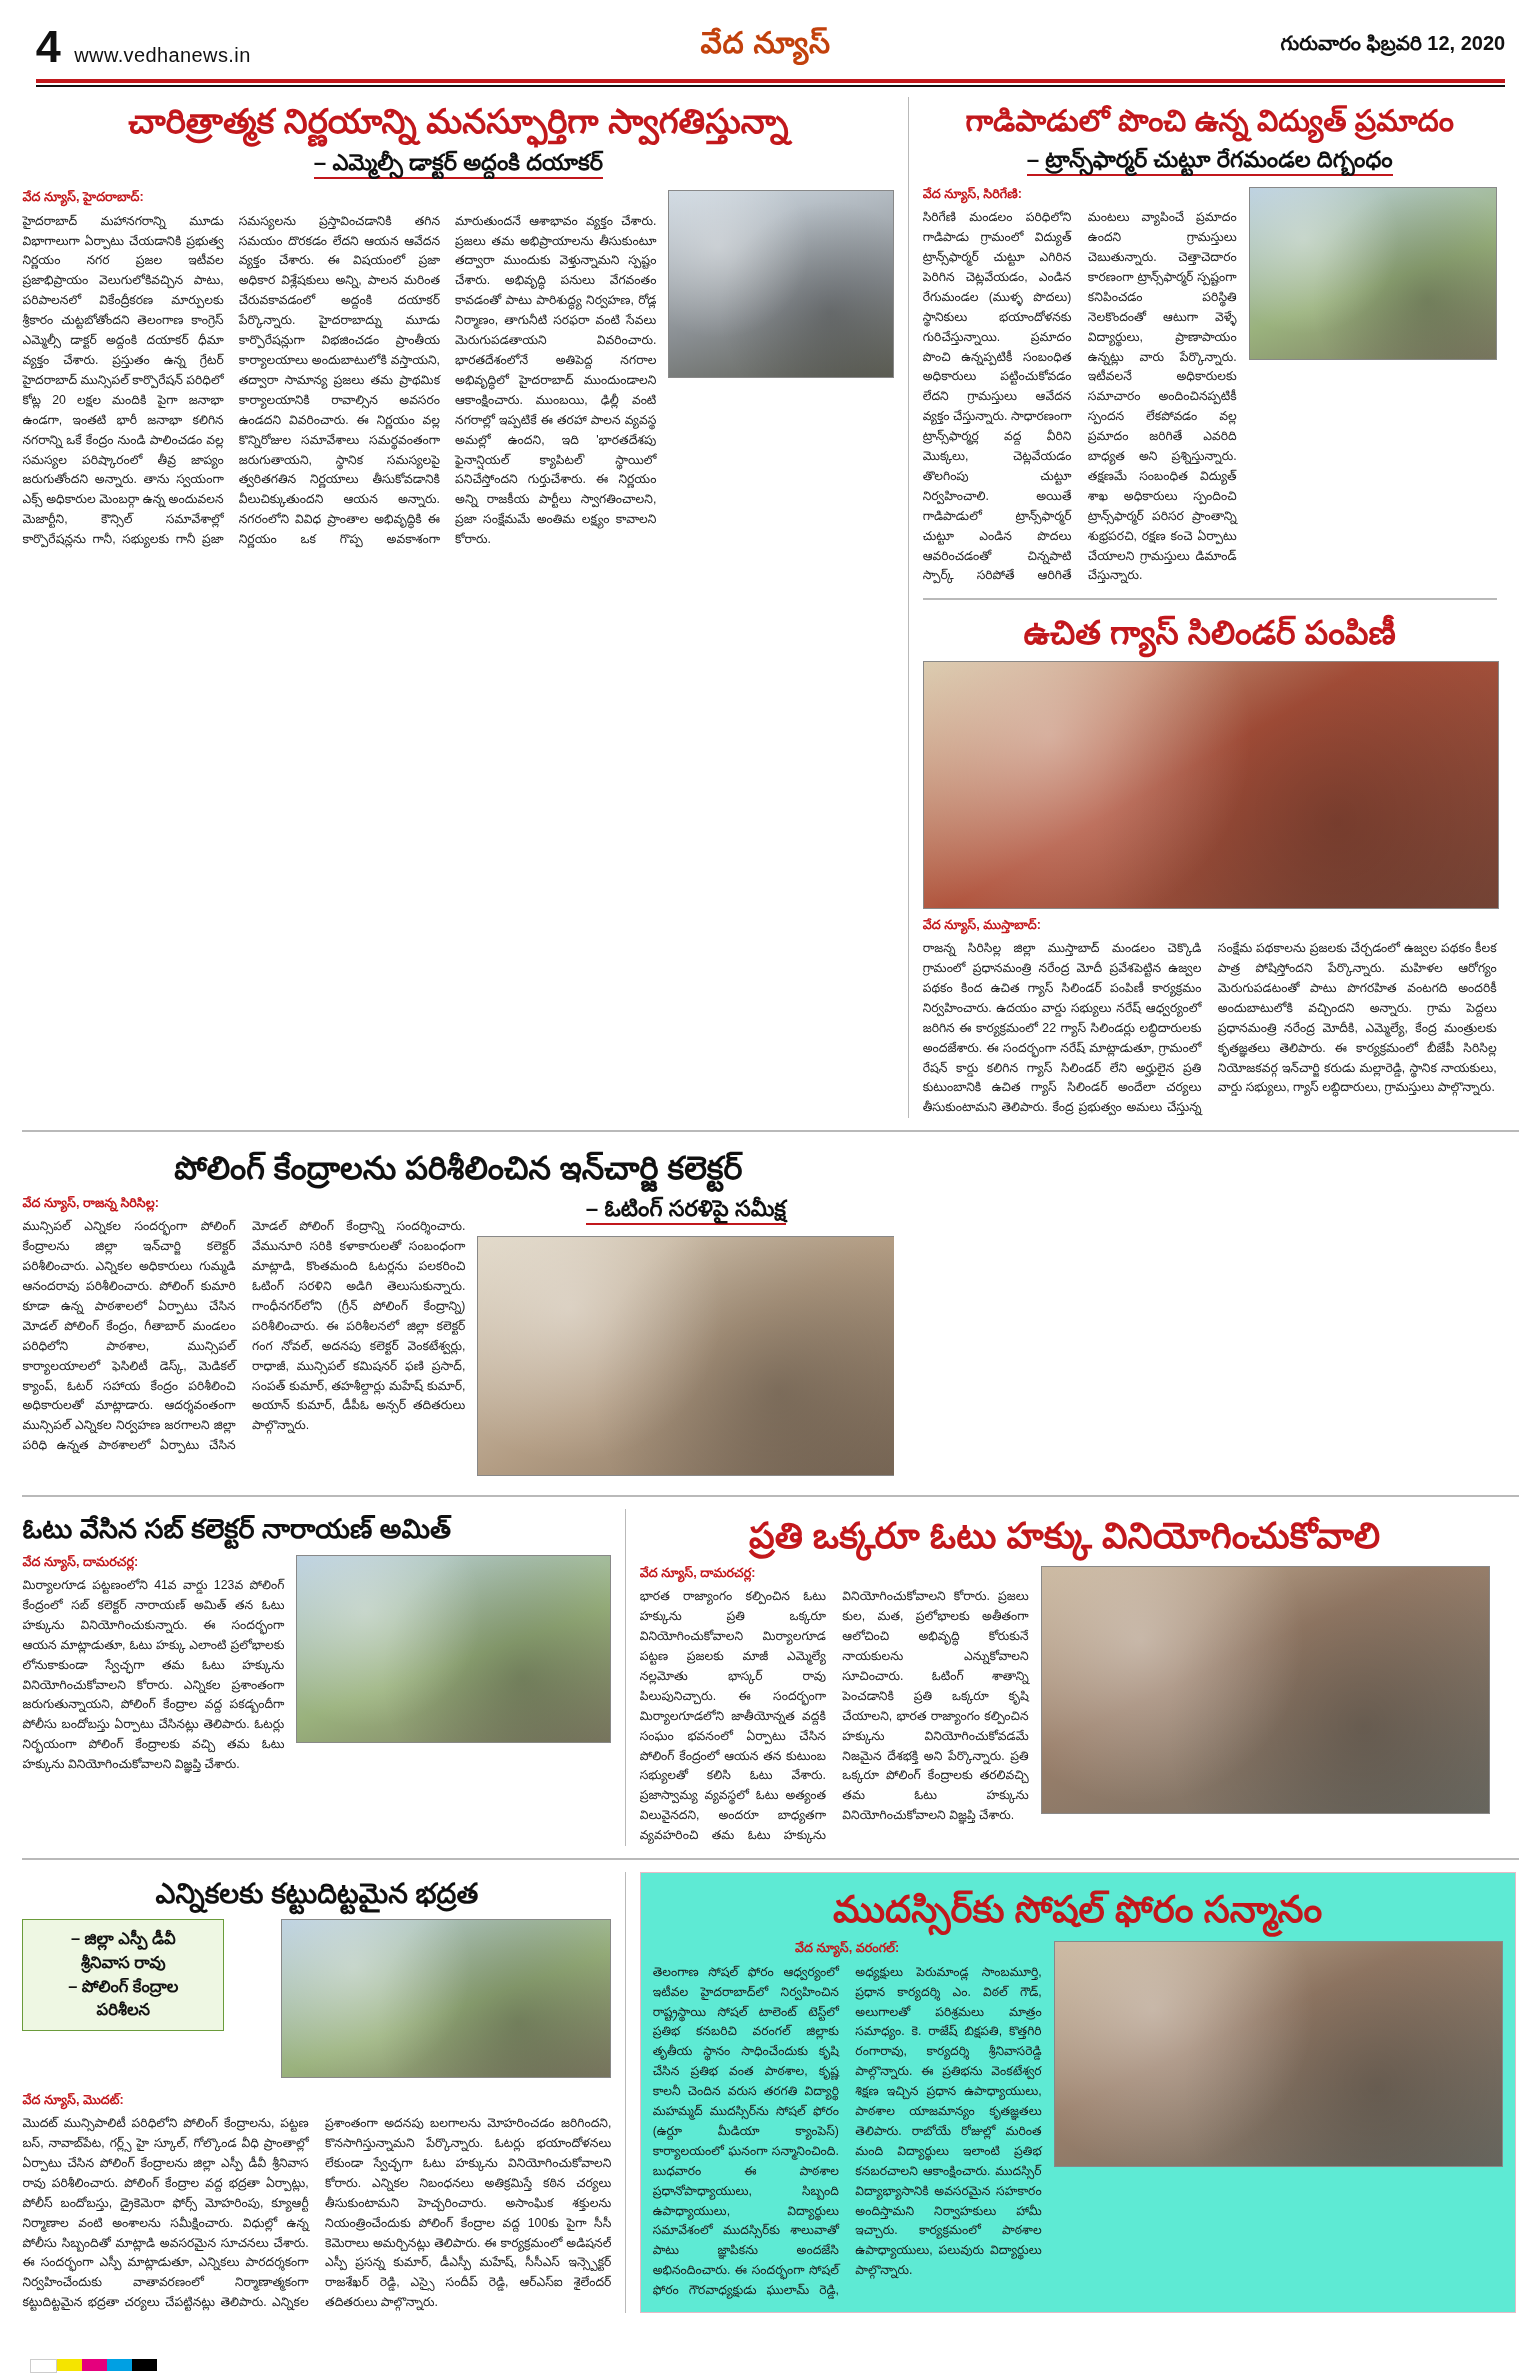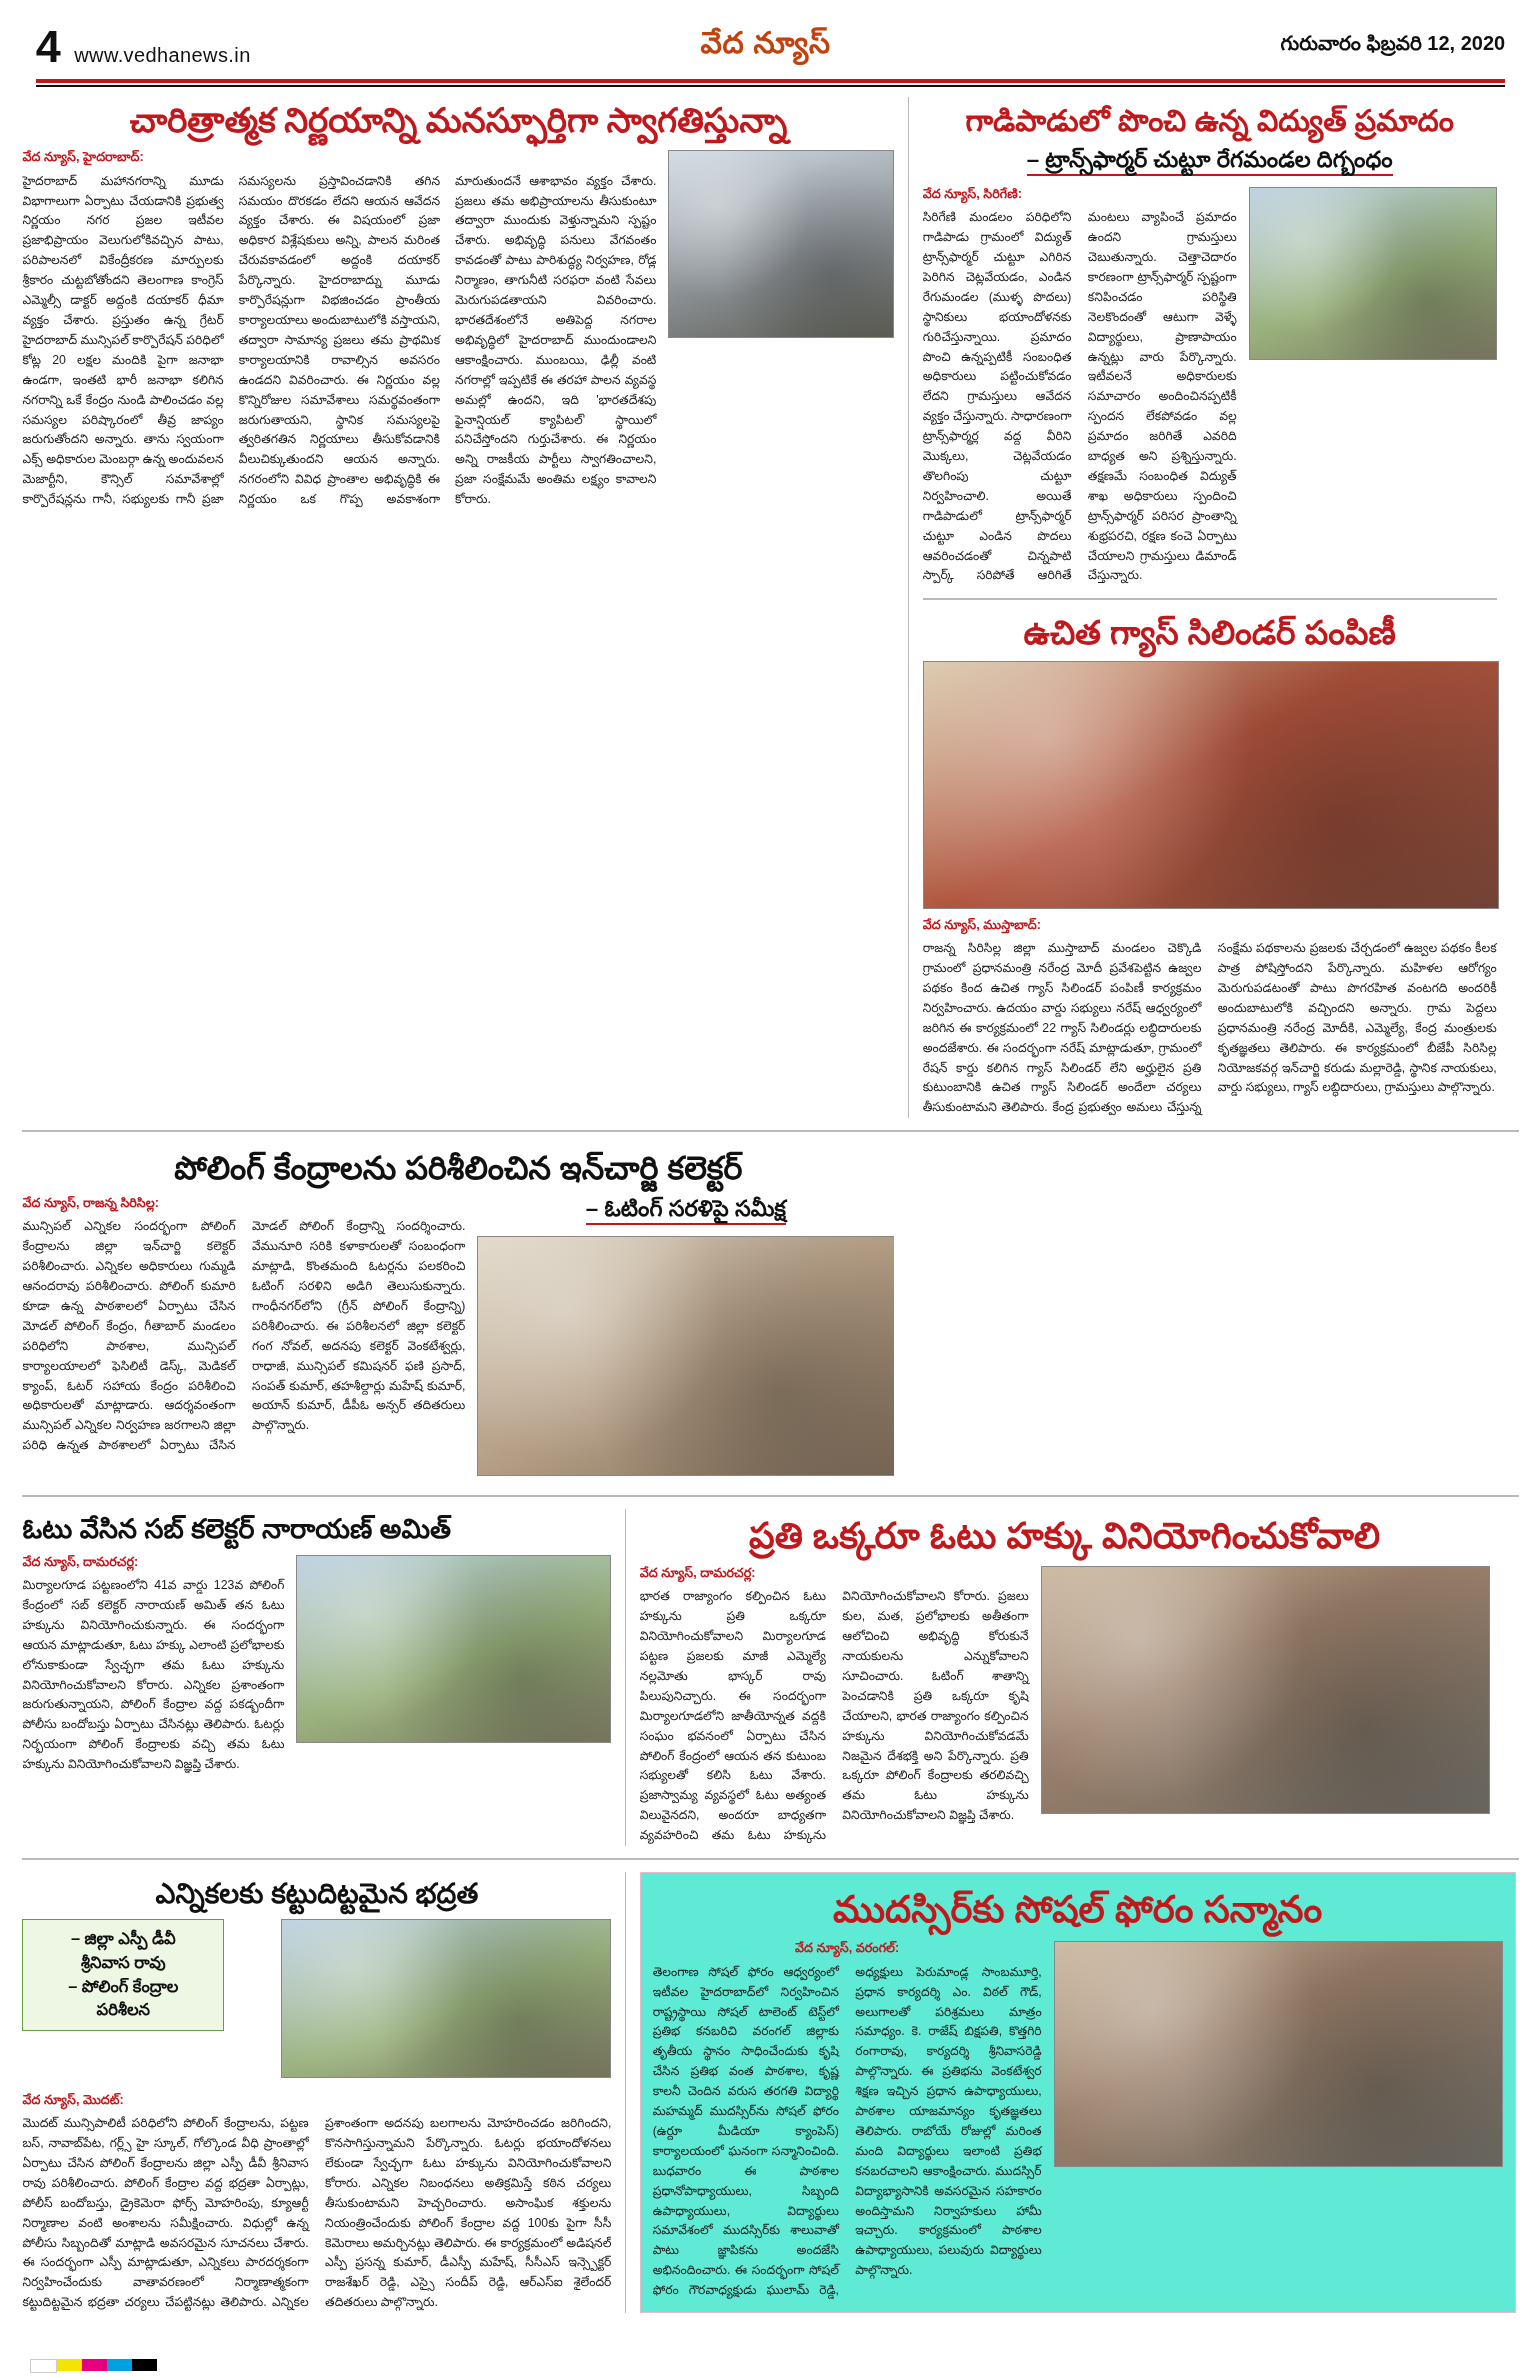--- a/index.html
+++ b/index.html
@@ -41,21 +41,20 @@
   .col-left  { width:872px; }
   .col-right { width:574px; }
 
   h1.head-main {
     font-size:34px;
     color:#c2181c;
     font-weight:bold;
     margin:3px 0 7.5px 0;
     line-height:1.25;
     text-align:center;
-    font-family:Liberation Serif, serif;
   }
   h2.head-sec {
     font-size:30px;
     color:#111;
     font-weight:bold;
     margin:4.5px 0 7.5px 0;
     line-height:1.25;
   }
   h2.head-sec.red { color:#c2181c; }
   h2.head-sec.center { text-align:center; }
@@ -136,20 +135,21 @@
     <div class="mast-title">వేద న్యూస్</div>
     <div class="mast-date">గురువారం ఫిబ్రవరి 12, 2020</div>
   </div>
   <div class="rule-red"></div>
   <div class="rule-thin"></div>
 
   <div class="cols">
 
     <div class="col-left">
       <h1 class="head-main">చారిత్రాత్మక నిర్ణయాన్ని మనస్ఫూర్తిగా స్వాగతిస్తున్నా</h1>
+      <div class="subhead"><u>– ఎమ్మెల్సీ డాక్టర్ అద్దంకి దయాకర్</u></div>
 
       <div class="flow">
         <div class="photo portrait img-right" style="width:224px;height:186px;"></div>
         <div class="byline">వేద న్యూస్, హైదరాబాద్:</div>
         <div class="body-text three-col">హైదరాబాద్ మహానగరాన్ని మూడు విభాగాలుగా ఏర్పాటు చేయడానికి ప్రభుత్వ నిర్ణయం నగర ప్రజల ఇటీవల ప్రజాభిప్రాయం వెలుగులోకివచ్చిన పాటు, పరిపాలనలో వికేంద్రీకరణ మార్పులకు శ్రీకారం చుట్టబోతోందని తెలంగాణ కాంగ్రెస్ ఎమ్మెల్సీ డాక్టర్ అద్దంకి దయాకర్ ధీమా వ్యక్తం చేశారు. ప్రస్తుతం ఉన్న గ్రేటర్ హైదరాబాద్ మున్సిపల్ కార్పొరేషన్ పరిధిలో కోట్ల 20 లక్షల మందికి పైగా జనాభా ఉండగా, ఇంతటి భారీ జనాభా కలిగిన నగరాన్ని ఒకే కేంద్రం నుండి పాలించడం వల్ల సమస్యల పరిష్కారంలో తీవ్ర జాప్యం జరుగుతోందని అన్నారు. తాను స్వయంగా ఎక్స్ అధికారుల మెంబర్గా ఉన్న అందువలన మెజార్టీని, కౌన్సిల్ సమావేశాల్లో కార్పొరేషన్లను గానీ, సభ్యులకు గానీ ప్రజా సమస్యలను ప్రస్తావించడానికి తగిన సమయం దొరకడం లేదని ఆయన ఆవేదన వ్యక్తం చేశారు. ఈ విషయంలో ప్రజా అధికార విశ్లేషకులు అన్ని, పాలన మరింత చేరువకావడంలో అద్దంకి దయాకర్ పేర్కొన్నారు. హైదరాబాద్ను మూడు కార్పొరేషన్లుగా విభజించడం ప్రాంతీయ కార్యాలయాలు అందుబాటులోకి వస్తాయని, తద్వారా సామాన్య ప్రజలు తమ ప్రాథమిక కార్యాలయానికి రావాల్సిన అవసరం ఉండదని వివరించారు. ఈ నిర్ణయం వల్ల కొన్నిరోజుల సమావేశాలు సమర్థవంతంగా జరుగుతాయని, స్థానిక సమస్యలపై త్వరితగతిన నిర్ణయాలు తీసుకోవడానికి వీలుచిక్కుతుందని ఆయన అన్నారు. నగరంలోని వివిధ ప్రాంతాల అభివృద్ధికి ఈ నిర్ణయం ఒక గొప్ప అవకాశంగా మారుతుందనే ఆశాభావం వ్యక్తం చేశారు. ప్రజలు తమ అభిప్రాయాలను తీసుకుంటూ తద్వారా ముందుకు వెళ్తున్నామని స్పష్టం చేశారు. అభివృద్ధి పనులు వేగవంతం కావడంతో పాటు పారిశుద్ధ్య నిర్వహణ, రోడ్ల నిర్మాణం, తాగునీటి సరఫరా వంటి సేవలు మెరుగుపడతాయని వివరించారు. భారతదేశంలోనే అతిపెద్ద నగరాల అభివృద్ధిలో హైదరాబాద్ ముందుండాలని ఆకాంక్షించారు. ముంబయి, ఢిల్లీ వంటి నగరాల్లో ఇప్పటికే ఈ తరహా పాలన వ్యవస్థ అమల్లో ఉందని, ఇది 'భారతదేశపు ఫైనాన్షియల్ క్యాపిటల్' స్థాయిలో పనిచేస్తోందని గుర్తుచేశారు. ఈ నిర్ణయం అన్ని రాజకీయ పార్టీలు స్వాగతించాలని, ప్రజా సంక్షేమమే అంతిమ లక్ష్యం కావాలని కోరారు.</div>
       </div>
     </div>
 
     <div class="vline"></div>
 

